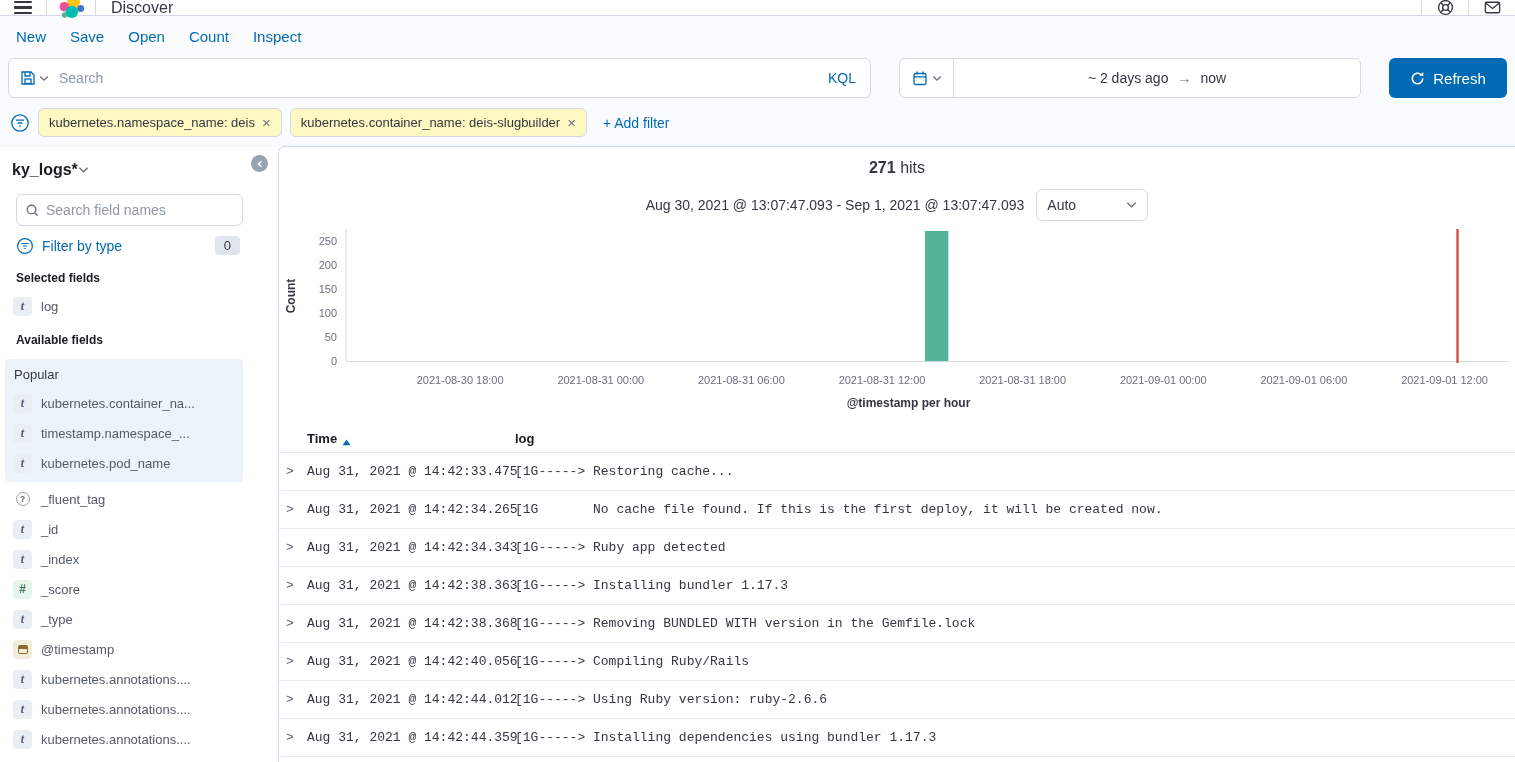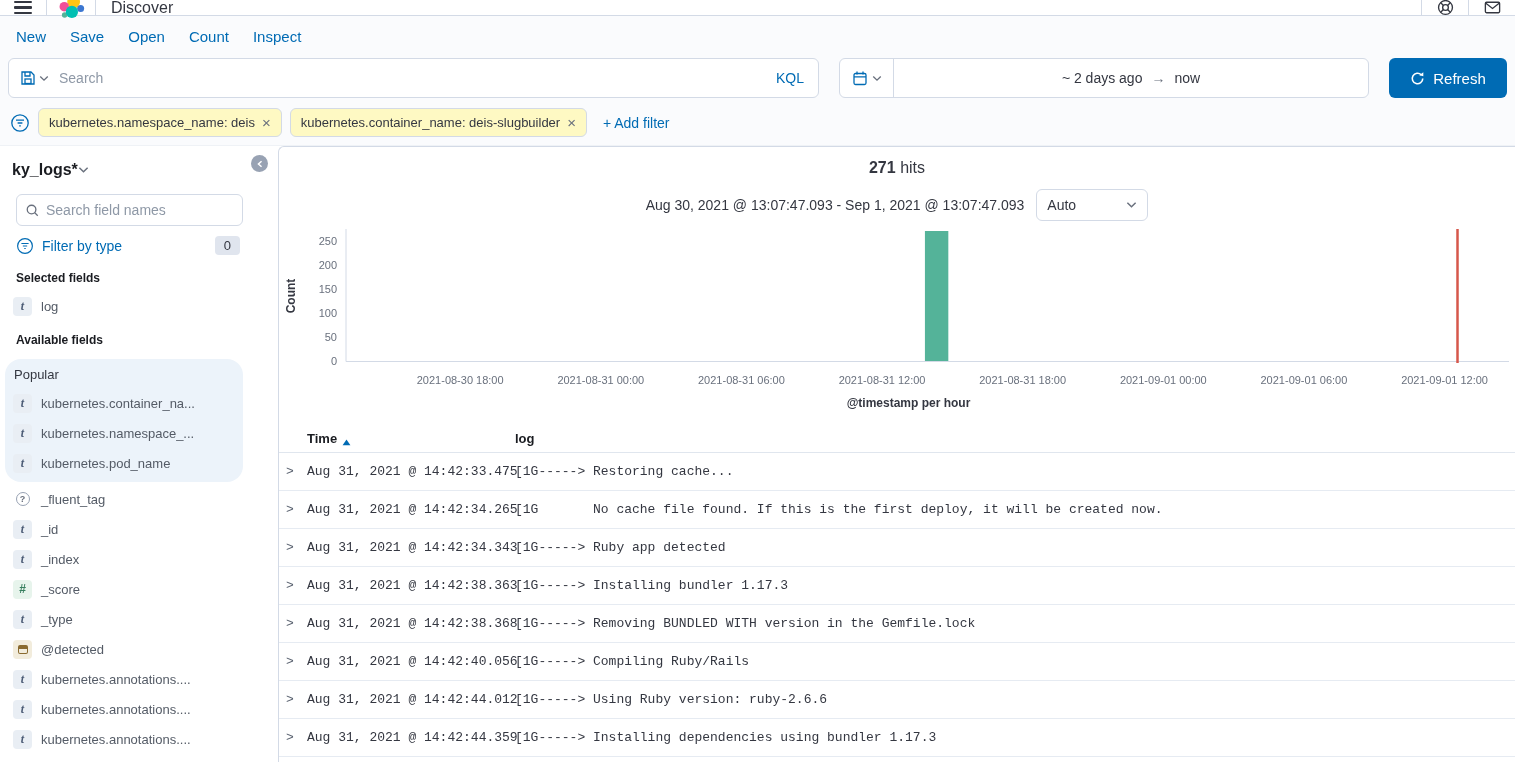--- a/index.html
+++ b/index.html
@@ -16,30 +16,30 @@
   .logo-box { width:48px; display:flex; align-items:center; justify-content:center; }
   .breadcrumb { font-size:16px; color:#343741; margin-left:15px; }
   .topbar-right { margin-left:auto; display:flex; align-self:stretch; }
 
   
   .toolbar-region { background:#FAFBFD; border-bottom:1px solid #EFF2F6; padding-bottom:6px; }
   .menubar { height:40px; display:flex; align-items:center; padding-left:8px;text-align:right; }
   .menubar a { color:#006BB4; font-size:15px; text-decoration:none; padding:0 12px; cursor:pointer; }
   .menubar a:first-child { padding-left:8px; }
 
-  .query-row { display:flex; height:40px; margin:2px 8px 8px; gap:20px; }
+  .query-row { display:flex; height:40px; margin:2px 8px 8px; gap:28px; }
   .querybar { flex:1; display:flex; align-items:center; background:#fff;
               border:1px solid #D3DAE6; border-radius:6px; }
   .save-seg { width:50px; height:100%; display:flex; align-items:center; justify-content:center; gap:3px;
               background:none; border:none; cursor:pointer; }
   .querybar input { flex:1; border:none; outline:none; font-size:14px; color:#343741; background:transparent;
                     font-family:"Liberation Sans", sans-serif; }
   .querybar input::placeholder { color:#8E98A6; }
   .kql { color:#006BB4; font-size:14px; padding:0 14px; cursor:pointer; }
-  .datepicker { width:530px; display:flex; background:#fff; border:1px solid #D3DAE6; border-radius:6px; }
+  .datepicker { width:462px; display:flex; background:#fff; border:1px solid #D3DAE6; border-radius:6px; }
   .cal-seg { width:54px; border:none; border-right:1px solid #D3DAE6; background:none; display:flex;
              align-items:center; justify-content:center; gap:4px; cursor:pointer; }
   .date-text { flex:1; display:flex; align-items:center; justify-content:center; gap:9px;
                font-size:14px; color:#343741; cursor:pointer; }
   .refresh-btn { width:118px; background:#006BB4; border:none; border-radius:6px; color:#fff;
                  font-size:15px; display:flex; align-items:center; justify-content:center; gap:8px;
                  cursor:pointer; font-family:"Liberation Sans", sans-serif; }
 
   .filter-row { display:flex; align-items:center; gap:8px; padding:2px 8px 2px 10px; }
   .pill { height:29px; display:flex; align-items:center; gap:7px; background:#fef9c3;
@@ -60,21 +60,21 @@
                         font-family:"Liberation Sans", sans-serif; color:#343741; }
   .field-search input::placeholder { color:#8E98A6; }
   .type-filter { display:flex; align-items:center; gap:8px; margin:10px 8px 4px 16px;
                  color:#006BB4; font-size:14px; cursor:pointer; }
   .count-badge { margin-left:auto; background:#E0E5EE; color:#343741; border-radius:4px;
                  font-size:13px; padding:2px 9px; }
   .sec-label { padding:12px 16px 6px; font-size:12px; font-weight:700; color:#1A1C21; }
   .field-list { list-style:none; }
   .field-item { height:30px; display:flex; align-items:center; gap:9px; padding-left:13px;
                 font-size:13px; color:#545B66; cursor:pointer; white-space:nowrap; }
-  .popular-block { margin:6px 5px 2px 5px; background:#ECF3FA; border-radius:16px; padding:8px 0 4px; }
+  .popular-block { margin:6px 5px 2px 5px; background:#ECF3FA; border-radius:4px; padding:8px 0 4px; }
   .popular-label { padding:0 0 6px 9px; font-size:13px; color:#343741; }
   .popular-block .field-item { padding-left:8px; }
   .fb { width:19px; height:19px; border-radius:4px; display:flex; align-items:center;
         justify-content:center; font-size:12px; font-weight:700; flex-shrink:0; }
   .fb.t { background:#E9EEF4; color:#4A5A74; font-style:italic; font-family:"Liberation Serif", serif; }
   .fb.n { background:#E7F4EC; color:#387F5F; }
   .fb.q { background:transparent; }
   .fb.q i { width:14px; height:14px; border:1.5px solid #98A2B3; border-radius:50%; color:#69707D;
             font-size:9px; font-style:normal; display:flex; align-items:center; justify-content:center; }
   .fb.d { background:#F2ECDC; }
@@ -264,21 +264,21 @@
     <div class="sec-label">Available fields</div>
     <div class="popular-block">
       <div class="popular-label">Popular</div>
       <ul class="field-list" id="popFields">
           <li class="field-item">
             <span class="fb t">t</span>
             <span>kubernetes.container_na...</span>
           </li>
           <li class="field-item">
             <span class="fb t">t</span>
-            <span>kubernetes.namespace_...</span>
+            <span>timestamp.namespace_...</span>
           </li>
           <li class="field-item">
             <span class="fb t">t</span>
             <span>kubernetes.pod_name</span>
           </li>
         </ul>
     </div>
     <ul class="field-list" id="availFields">
         <li class="field-item">
           <span class="fb q">
@@ -299,21 +299,21 @@
           <span>_score</span>
         </li>
         <li class="field-item">
           <span class="fb t">t</span>
           <span>_type</span>
         </li>
         <li class="field-item">
           <span class="fb d">
             <span class="cal-mini"></span>
           </span>
-          <span>@detected</span>
+          <span>@timestamp</span>
         </li>
         <li class="field-item">
           <span class="fb t">t</span>
           <span>kubernetes.annotations....</span>
         </li>
         <li class="field-item">
           <span class="fb t">t</span>
           <span>kubernetes.annotations....</span>
         </li>
         <li class="field-item">

